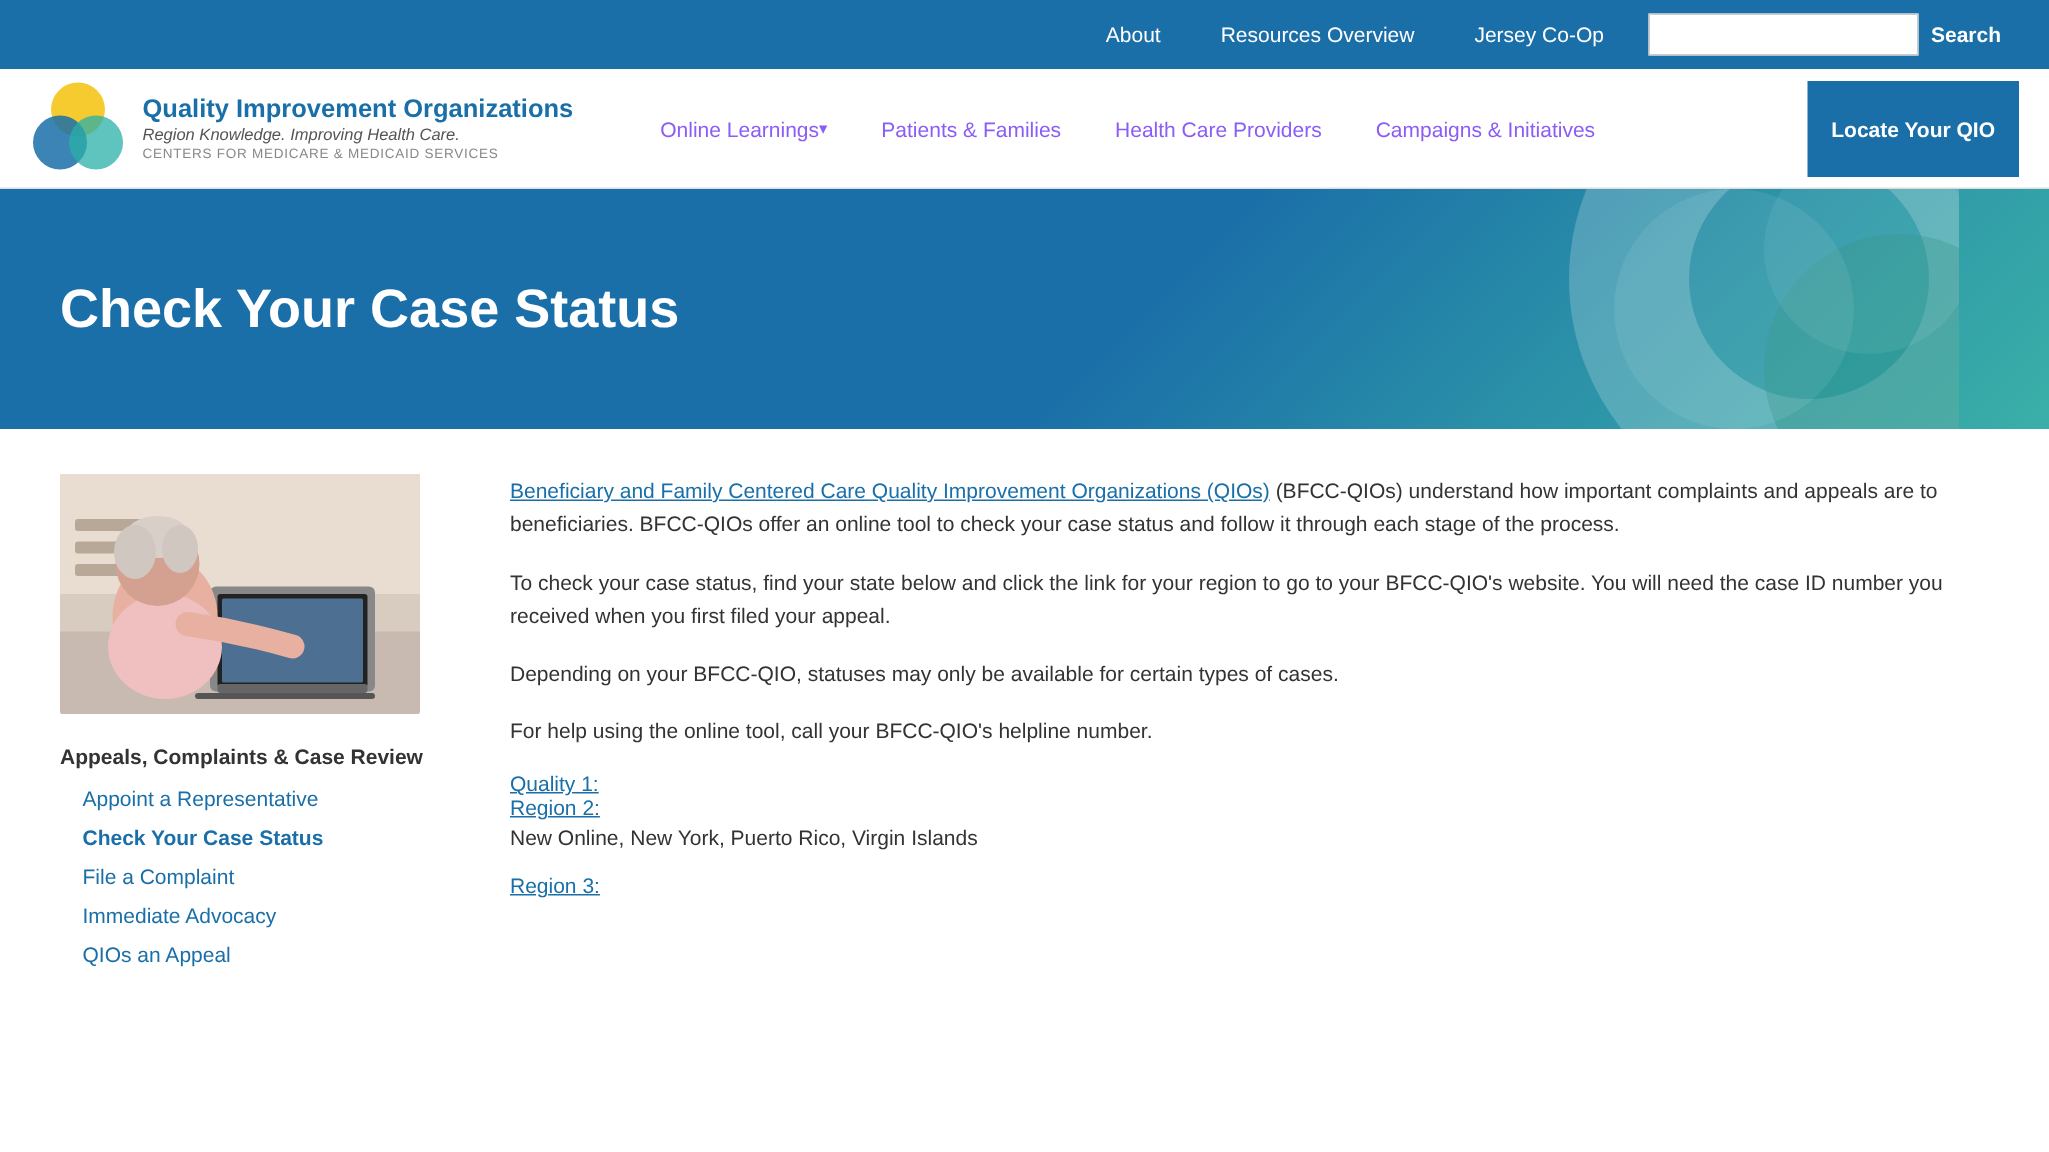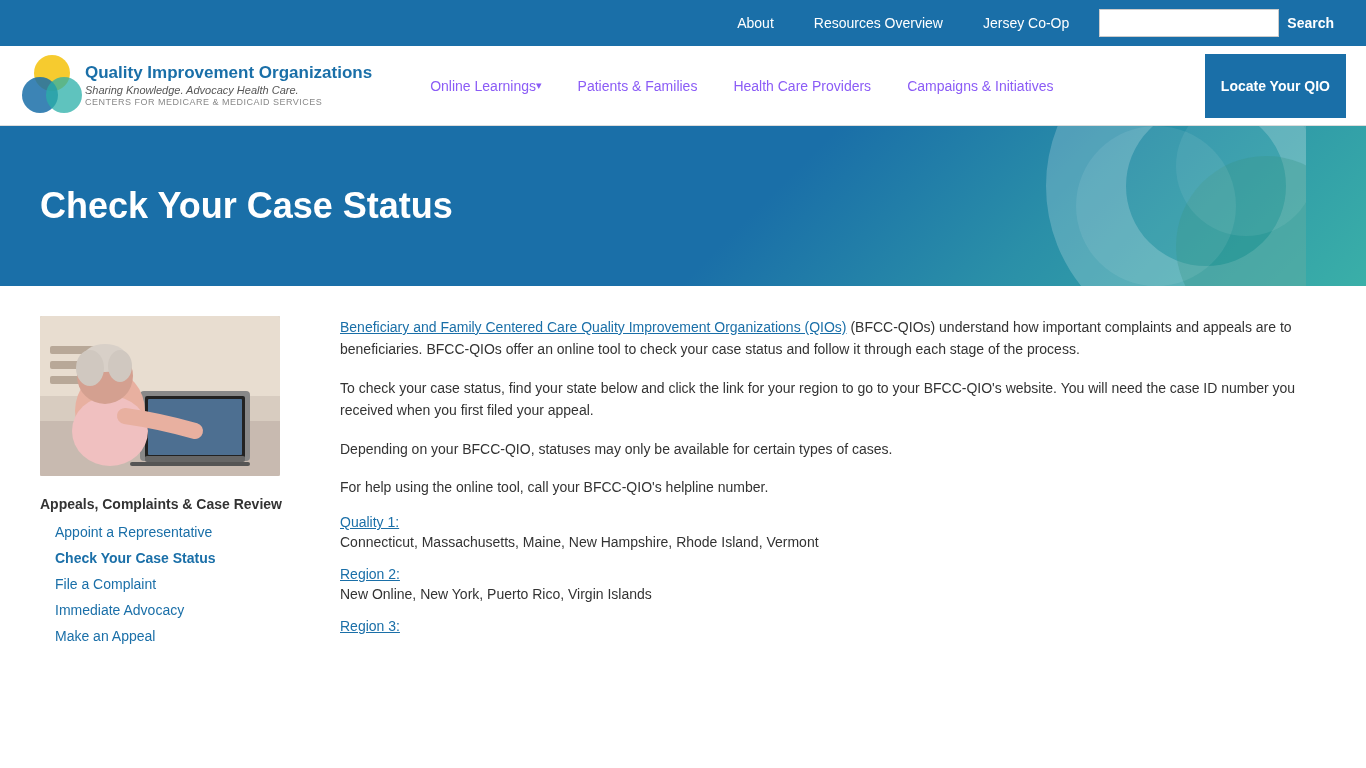--- a/index.html
+++ b/index.html
@@ -47,20 +47,21 @@
       display: flex;
       align-items: center;
       padding: 0 20px;
       height: 80px;
       border-bottom: 1px solid #ddd;
       background: #fff;
     }
     .logo-area {
       display: flex;
       align-items: center;
+      gap: 10px;
       margin-right: 40px;
       flex-shrink: 0;
     }
     .logo-icon {
       width: 65px;
       height: 65px;
       flex-shrink: 0;
     }
     .logo-text {
       line-height: 1.2;
@@ -236,21 +237,21 @@
 <div class="nav-bar">
   <div class="logo-area">
 
     <svg class="logo-icon" viewBox="0 0 65 65" xmlns="http://www.w3.org/2000/svg">
       <circle cx="32" cy="20" r="18" fill="#f5c518" opacity="0.9"></circle>
       <circle cx="20" cy="42" r="18" fill="#1a6fa8" opacity="0.85"></circle>
       <circle cx="44" cy="42" r="18" fill="#2aafa8" opacity="0.75"></circle>
     </svg>
     <div class="logo-text">
       <div class="org-name">Quality Improvement Organizations</div>
-      <div class="tagline">Sharing Knowledge. Advocacy Health Care.</div>
+      <div class="tagline">Region Knowledge. Improving Health Care.</div>
       <div class="centers">Centers for Medicare &amp; Medicaid Services</div>
     </div>
   </div>
   <nav class="main-nav">
     <a class="nav-item dropdown" href="#">Online Learnings</a>
     <a class="nav-item" href="#">Patients &amp; Families</a>
     <a class="nav-item" href="#">Health Care Providers</a>
     <a class="nav-item" href="#">Campaigns &amp; Initiatives</a>
   </nav>
   <button class="locate-btn">Locate Your QIO</button>
@@ -310,37 +311,36 @@
       <li>
         <a href="#" class="active">Check Your Case Status</a>
       </li>
       <li>
         <a href="#">File a Complaint</a>
       </li>
       <li>
         <a href="#">Immediate Advocacy</a>
       </li>
       <li>
-        <a href="#">Make an Appeal</a>
+        <a href="#">QIOs an Appeal</a>
       </li>
     </ul>
   </div>
 
   <div class="content-area">
     <p class="content-intro">
       <a class="content-link" href="#">Beneficiary and Family Centered Care Quality Improvement Organizations (QIOs)</a><span> (BFCC-QIOs) understand how important complaints and appeals are to beneficiaries. BFCC-QIOs offer an online tool to check your case status and follow it through each stage of the process.</span>
     </p>
     <p class="content-intro">To check your case status, find your state below and click the link for your region to go to your BFCC-QIO's website. You will need the case ID number you received when you first filed your appeal.</p>
     <p class="content-intro">Depending on your BFCC-QIO, statuses may only be available for certain types of cases.</p>
     <p class="content-intro">For help using the online tool, call your BFCC-QIO's helpline number.</p>
 
 
     <div>
       <a class="region-link" href="#">Quality 1:</a>
-      <p class="region-states">Connecticut, Massachusetts, Maine, New Hampshire, Rhode Island, Vermont</p>
     </div>
 
     <div>
       <a class="region-link" href="#">Region 2:</a>
       <p class="region-states">New Online, New York, Puerto Rico, Virgin Islands</p>
     </div>
 
     <div>
       <a class="region-link" href="#">Region 3:</a>
     </div>

